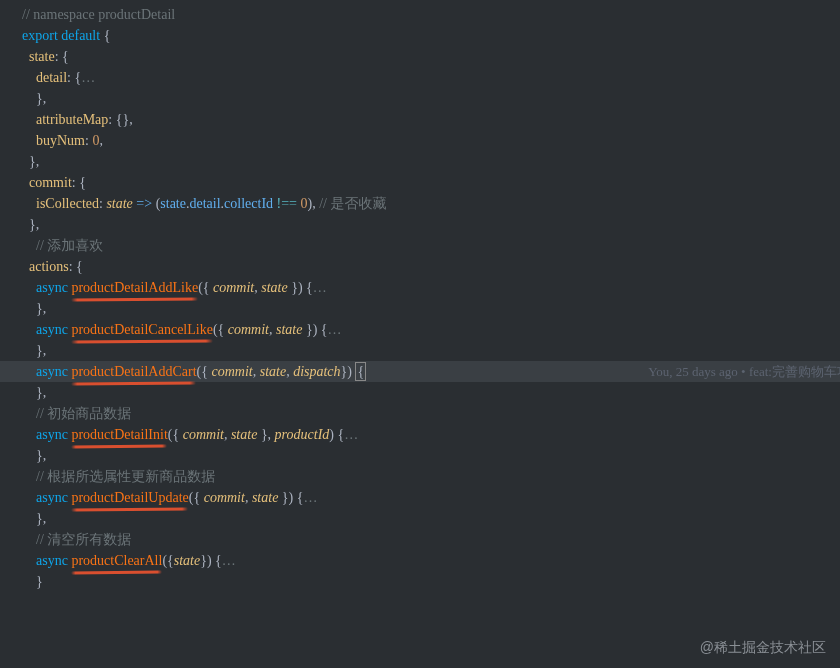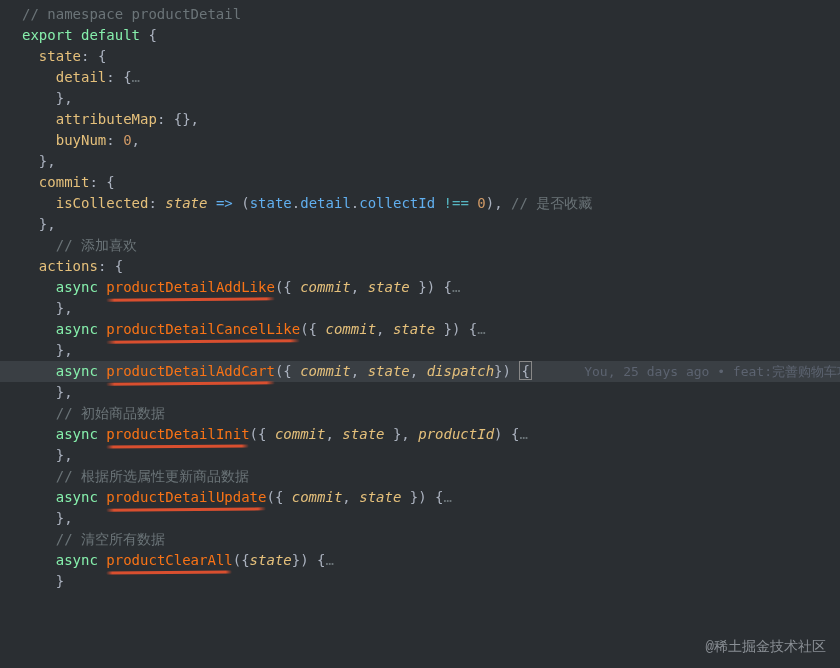--- a/index.html
+++ b/index.html
@@ -14,23 +14,24 @@
   overflow: hidden;
   position: relative;
 }
 .editor {
   padding: 4px 0 4px 22px;
   position: relative;
 }
 .line {
   white-space: pre;
   position: relative;
+  font-family: Liberation Serif, serif;
 }
 .tok-comment { color: #6b7478; }
-.tok-keyword { color: #86efac; }
+.tok-keyword { color: #0ea5e9; }
 .tok-key { color: #e5c07b; }
 .tok-punct { color: #abb2bf; }
 .tok-brace { color: #abb2bf; }
 .tok-number { color: #d19a66; }
 .tok-param { font-style: italic; color: #e5c07b; }
 .tok-arrow { color: #61afef; }
 .tok-op { color: #56b6c2; }
 .tok-ident { color: #61afef; }
 .func {
   color: #f97316;
@@ -66,21 +67,21 @@
   padding: 0 1px;
   line-height: 18px;
   height: 19px;
 }
 .watermark {
   position: absolute;
   right: 14px;
   bottom: 10px;
   color: #8a8f95;
   font-size: 14px;
-  font-family: Liberation Mono, monospace;
+  font-family: Liberation Sans, sans-serif;
 }
 .ellipsis-fold { color: #6b7478; }
 </style>
 </head>
 <body>
 
 <div class="editor">
 
 <div class="line"><span class="tok-comment">// namespace productDetail</span></div>
 

